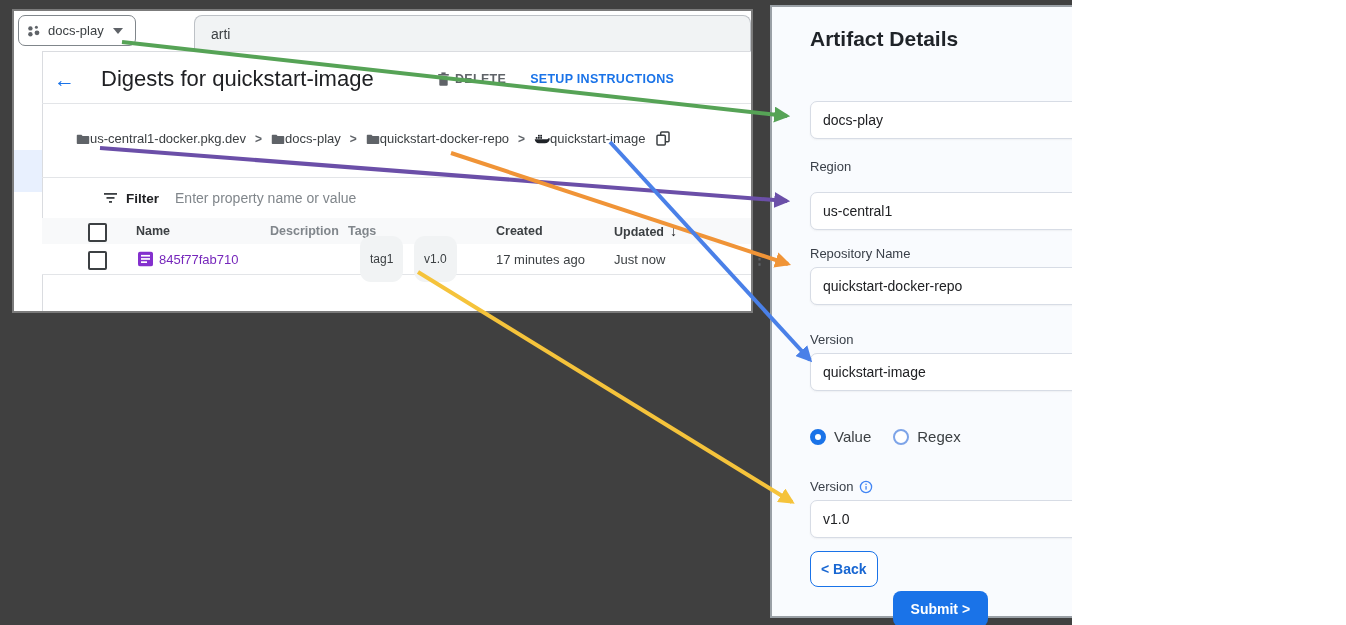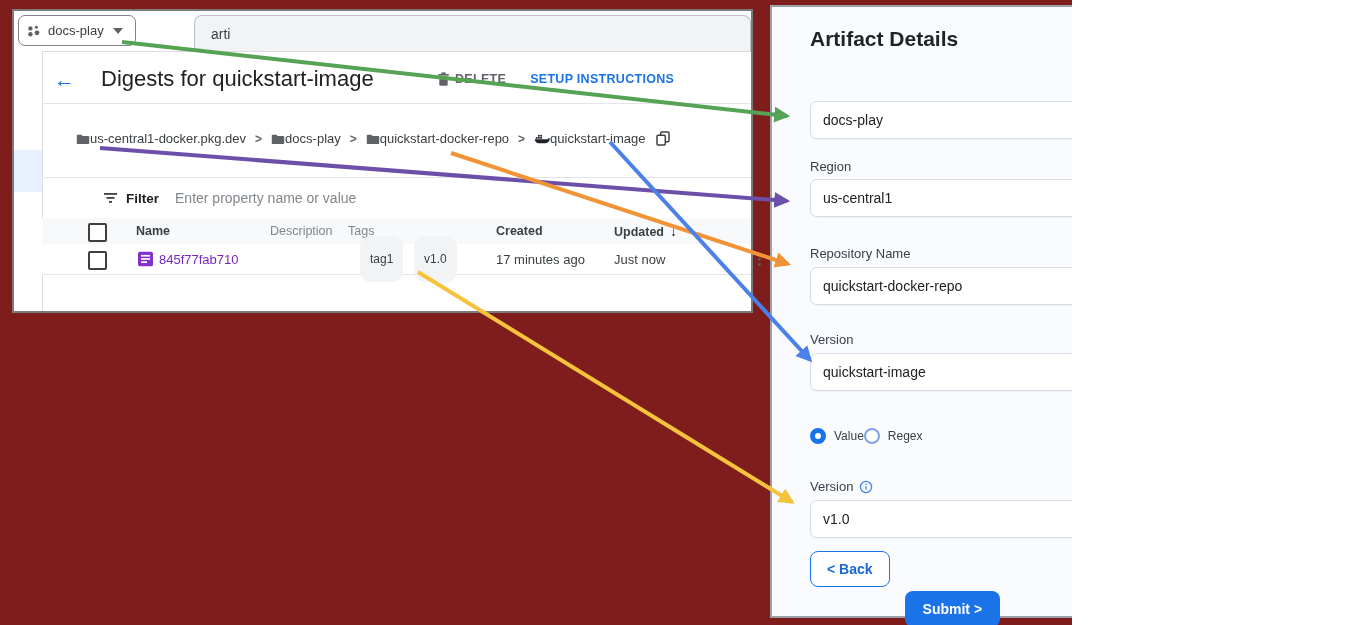--- a/index.html
+++ b/index.html
@@ -1,16 +1,16 @@
 <!DOCTYPE html>
 <html><head>
 <meta charset="utf-8">
 <style>
   html,body{margin:0;padding:0;background:#ffffff;}
-  #stage{position:relative;width:1072px;height:625px;font-family:"Liberation Sans", sans-serif;overflow:hidden;background:#7f1d1d;}
+  #stage{position:relative;width:1072px;height:625px;font-family:"Liberation Sans", sans-serif;overflow:hidden;background:#404040;}
   
   .console-panel{position:absolute;left:12px;top:9px;width:741px;height:304px;border:2px solid #7b7b7b;background:#fff;box-sizing:border-box;}
   .c-header{position:absolute;left:0;top:0;width:100%;height:40px;border-bottom:1px solid #dadce0;background:#fff;}
   .proj-btn{position:absolute;left:4px;top:4px;height:31px;width:118px;border:1.5px solid #80868b;border-radius:7px;background:#fff;display:flex;align-items:center;gap:7px;padding:0 8px;box-sizing:border-box;cursor:pointer;}
   .proj-btn .lbl{font-size:13px;color:#3c4043;font-weight:500;}
   .caret{width:0;height:0;border-left:5px solid transparent;border-right:5px solid transparent;border-top:6px solid #5f6368;margin-left:2px;}
   .search-box{position:absolute;left:180px;top:4px;width:557px;height:36px;background:#f1f3f4;border:1px solid #bdc1c6;border-bottom:none;border-radius:8px 8px 0 0;box-sizing:border-box;}
   .search-box input{width:100%;height:100%;border:none;outline:none;background:transparent;font-family:"Liberation Sans",sans-serif;font-size:14px;color:#3c4043;padding:0 16px;box-sizing:border-box;}
   .side-strip{position:absolute;left:0;top:40px;bottom:0;width:28px;border-right:1px solid #dadce0;background:#fff;}
   .side-sel{position:absolute;left:0;top:99px;width:28px;height:42px;background:#e8f0fe;}
@@ -27,44 +27,44 @@
   .copy-btn{margin-left:4px;cursor:pointer;display:flex;align-items:center;}
   .filter-row{position:absolute;left:28px;right:0;top:167px;height:40px;display:flex;align-items:center;padding-left:40px;}
   .filter-ic{margin-left:22px;display:flex;align-items:center;}
   .filter-lbl{margin-left:8px;font-size:13.5px;font-weight:700;color:#202124;}
   .filter-row input{border:none;outline:none;background:transparent;font-family:"Liberation Sans",sans-serif;font-size:14px;color:#3c4043;margin-left:14px;width:320px;}
   .filter-row input::placeholder{color:#80868b;opacity:1;}
   .thead{position:absolute;left:28px;right:0;top:207px;height:26px;background:#f8f9fa;border-bottom:1px solid #e3e5e8;font-size:12.5px;font-weight:700;color:#3c4043;}
   .trow{position:absolute;left:28px;right:0;top:233px;height:30px;background:#fff;border-bottom:1px solid #e3e5e8;font-size:13px;color:#3c4043;}
   .cb{position:absolute;width:15px;height:15px;border:2px solid #3c4043;border-radius:2px;background:#fff;cursor:pointer;}
   .col{position:absolute;top:50%;transform:translateY(-50%);white-space:nowrap;}
-  .muted{color:#80868b;font-weight:400;}
+  .muted{color:#80868b;font-weight:700;}
   .digest-link{color:#7627bb;font-weight:500;cursor:pointer;}
   .pill{display:inline-block;background:#f1f3f4;border-radius:11px;padding:16px 10px;font-size:12px;color:#3c4043;}
   .kebab{font-size:15px;color:#5f6368;font-weight:700;cursor:pointer;letter-spacing:0;}
   .sort-ic{font-size:14px;color:#202124;margin-left:6px;font-weight:700;}
   
   .details-panel{position:absolute;left:770px;top:5px;width:567px;height:613px;border:2px solid #9aa0a6;background:#f9fbfe;box-sizing:border-box;}
   .d-title{position:absolute;left:38px;top:20px;font-size:21px;font-weight:700;color:#1f2328;}
   .fgroup{position:absolute;left:38px;width:484px;}
   .flabel{font-size:13px;font-weight:500;color:#3a4049;display:flex;align-items:center;gap:6px;}
   .frow{display:flex;align-items:stretch;height:36px;border:1px solid #d7dce5;border-radius:7px;background:#fff;overflow:hidden;box-shadow:0 1px 2px rgba(60,64,67,.06);}
   .finput{flex:1;display:flex;align-items:center;padding:0 12px;font-size:14px;color:#202124;gap:10px;}
   .finput .val{flex:1;}
   .ficons{display:flex;align-items:center;gap:10px;}
   .clear-ic{font-size:15px;color:#9aa0a6;line-height:1;cursor:pointer;}
   .pin-cell{width:33px;background:#edf1f7;border-left:1px solid #d7dce5;display:flex;align-items:center;justify-content:center;cursor:pointer;}
   .pin-svg{transform:rotate(35deg);}
-  .radio-row{display:flex;align-items:center;margin-top:9px;font-size:12px;color:#3c4043;}
+  .radio-row{display:flex;align-items:center;gap:22px;margin-top:9px;font-size:15px;color:#3c4043;}
   .radio{display:flex;align-items:center;gap:8px;cursor:pointer;}
   .rdot{width:16px;height:16px;border-radius:50%;box-sizing:border-box;background:#fff;}
   .rdot.on{border:5px solid #1a73e8;}
   .rdot.off{border:2px solid #7da4e8;}
   .btn-row{position:absolute;left:38px;top:544px;display:flex;gap:15px;}
-  .btn{height:36px;border-radius:8px;font-size:14px;font-weight:700;display:flex;align-items:center;justify-content:center;padding:0 16px;box-sizing:border-box;cursor:pointer;}
+  .btn{height:36px;border-radius:8px;font-size:14px;font-weight:700;display:flex;align-items:center;justify-content:center;padding:0 10px;box-sizing:border-box;cursor:pointer;}
   .btn.back{border:1.5px solid #1a73e8;color:#1967d2;background:#fff;}
   .btn.submit{background:#1a73e8;color:#fff;border:none;padding:0 18px;margin-top:40px;}
   
   #arrows{position:absolute;left:0;top:0;width:1346px;height:625px;pointer-events:none;z-index:50;}
 </style>
 </head>
 <body>
 
 <div id="stage">
 
@@ -206,21 +206,21 @@
         <div class="pin-cell">
           <svg class="pin-svg" width="16" height="16" viewBox="0 0 24 24">
               <path fill="#2d9af3" d="M16 9V4h1c.55 0 1-.45 1-1s-.45-1-1-1H7c-.55 0-1 .45-1 1s.45 1 1 1h1v5c0 1.66-1.34 3-3 3v2h5.97v7l1 1 1-1v-7H19v-2c-1.66 0-3-1.34-3-3z"></path>
             </svg>
         </div>
       </div>
     </div>
 
     <div class="fgroup" style="top:152px">
       <div class="flabel">Region</div>
-      <div class="frow" style="margin-top:5px">
+      <div class="frow" style="margin-top:18px">
         <div class="finput">
           <span class="val">us-central1</span>
           <span class="ficons">
             <span class="clear-ic">⊗</span>
             <svg width="12" height="8" viewBox="0 0 12 8">
                 <path d="M1 1l5 5 5-5" stroke="#9aa0a6" stroke-width="1.8" fill="none"></path>
               </svg>
           </span>
         </div>
         <div class="pin-cell">

